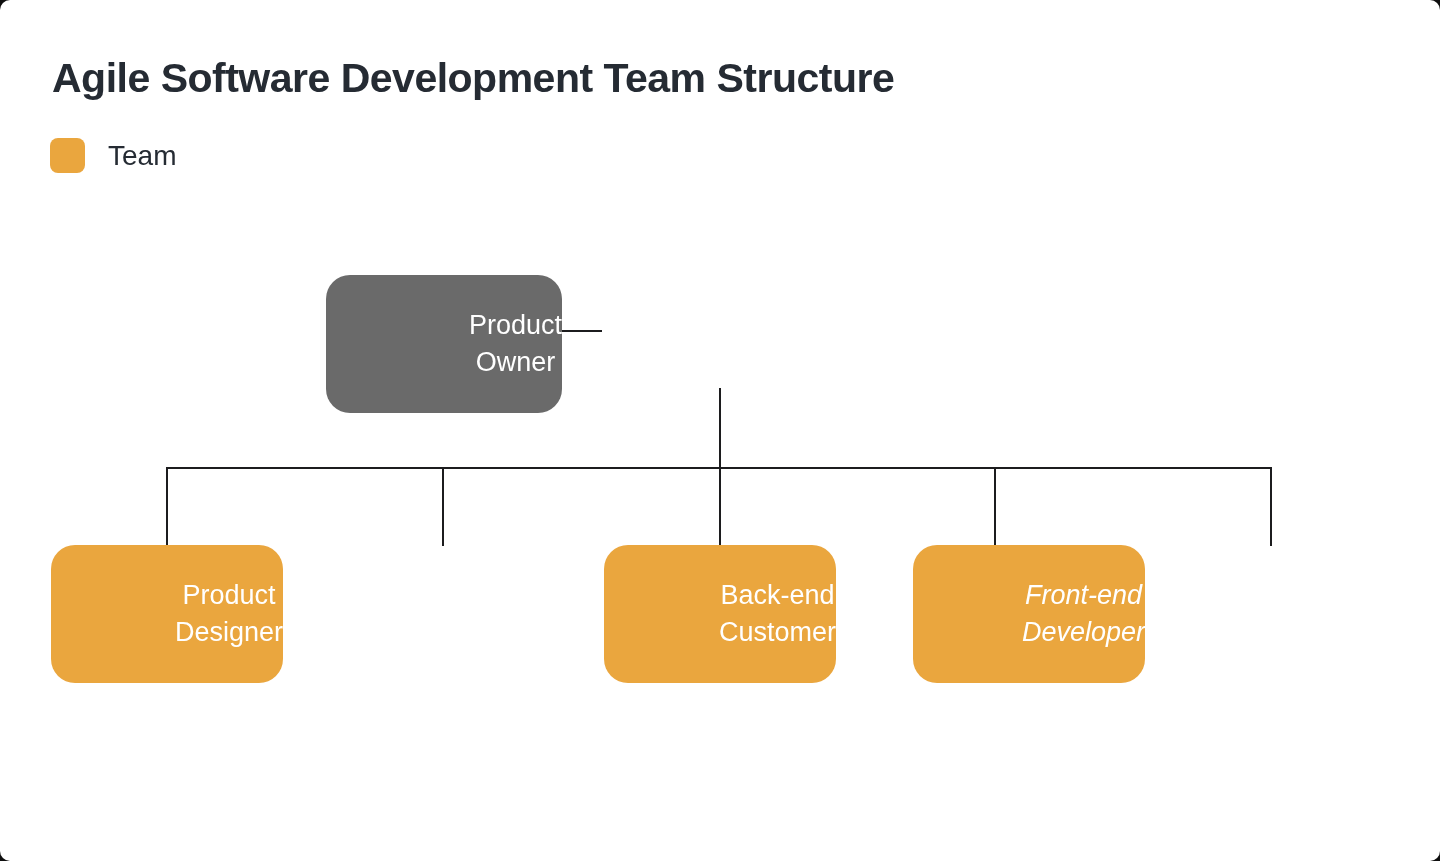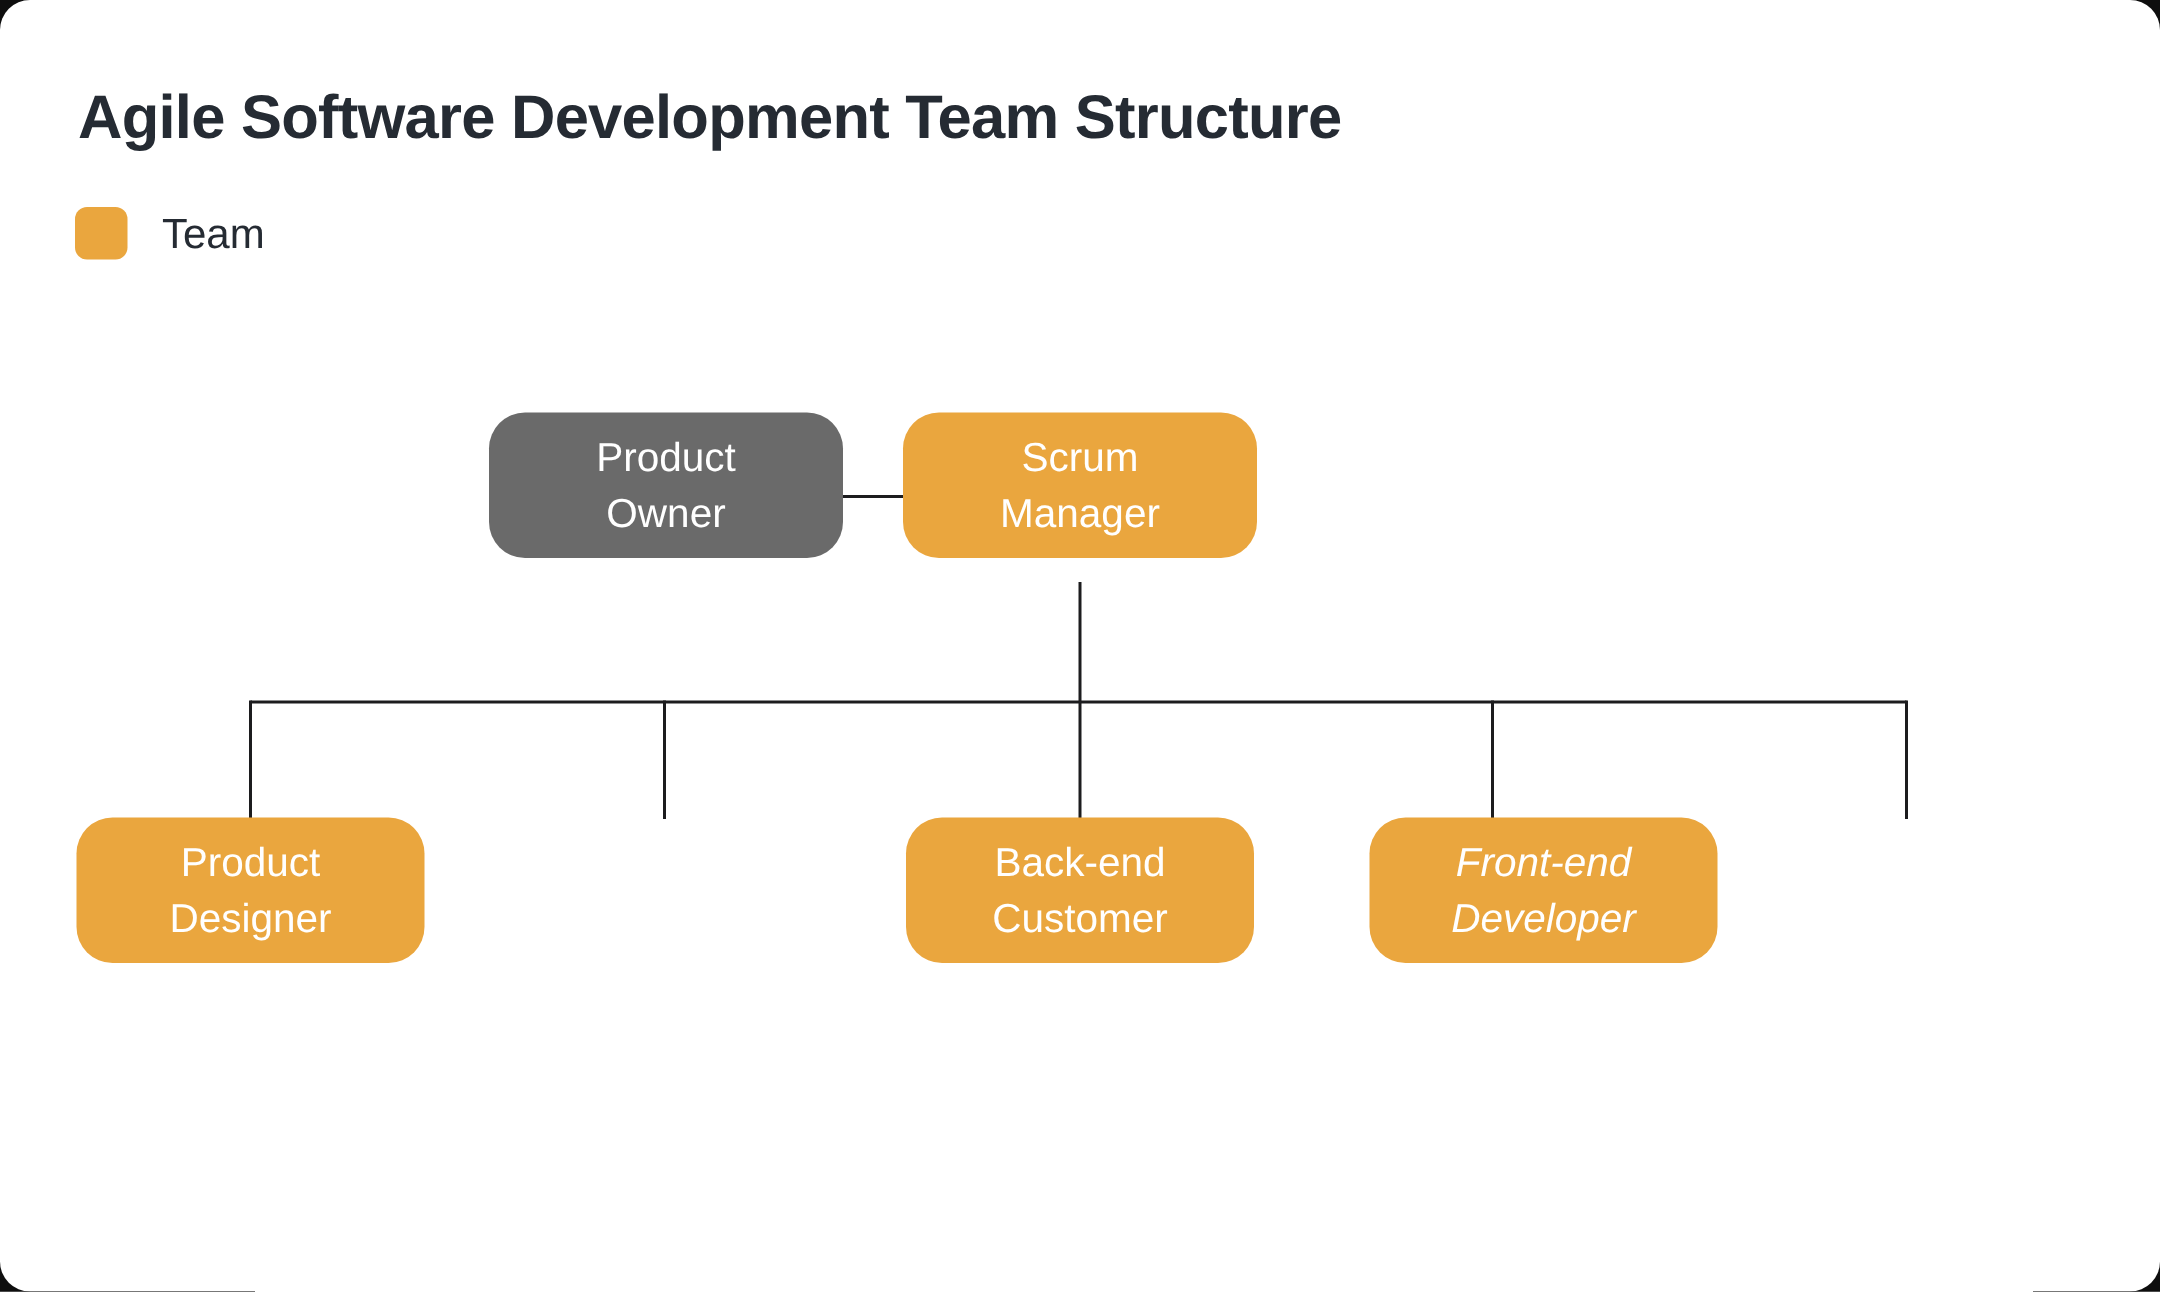--- a/index.html
+++ b/index.html
@@ -6,21 +6,21 @@
     margin: 0;
     padding: 0;
     background: #0e0e0e;
     font-family: "Liberation Sans", sans-serif;
   }
   .card {
     position: relative;
     width: 1440px;
     height: 861px;
     background: #ffffff;
-    border-radius: 20px;
+    border-radius: 10px;
     overflow: hidden;
   }
   .page-title {
     position: absolute;
     left: 52px;
     top: 55px;
     margin: 0;
     font-size: 41px;
     font-weight: 700;
     letter-spacing: -0.5px;
@@ -57,25 +57,25 @@
   }
   .connectors {
     position: absolute;
     left: 0;
     top: 0;
     width: 1440px;
     height: 861px;
   }
   .node {
     position: absolute;
-    height: 97px;
+    height: 138px;
     border-radius: 24px;
     display: flex;
     align-items: center;
-    justify-content: center;
+    justify-content: flex-end;
     text-align: center;
     color: #ffffff;
     font-size: 27px;
     line-height: 37px;
     white-space: pre-line;
   }
   .node-customer { background: #6a6a6a; }
   .node-team     { background: #eaa63e; }
   .row-top    { top: 275px; width: 236px; }
   .row-bottom { top: 545px; width: 232px; }
@@ -119,24 +119,20 @@
       <line x1="443" y1="467" x2="443" y2="546"></line>
       <line x1="995" y1="467" x2="995" y2="546"></line>
       <line x1="1271" y1="467" x2="1271" y2="546"></line>
     </g>
   </svg>
 
   <div class="node node-customer row-top pos-po">
     <span>Product
 Owner</span>
   </div>
-  <div class="node node-team row-top pos-sm">
-    <span>Scrum
-Manager</span>
-  </div>
 
   <div class="node node-team row-bottom pos-c1">
     <span>Product
 Designer</span>
   </div>
   <div class="node node-team row-bottom pos-c3">
     <span>Back-end
 Customer</span>
   </div>
   <div class="node node-team row-bottom pos-c4">

